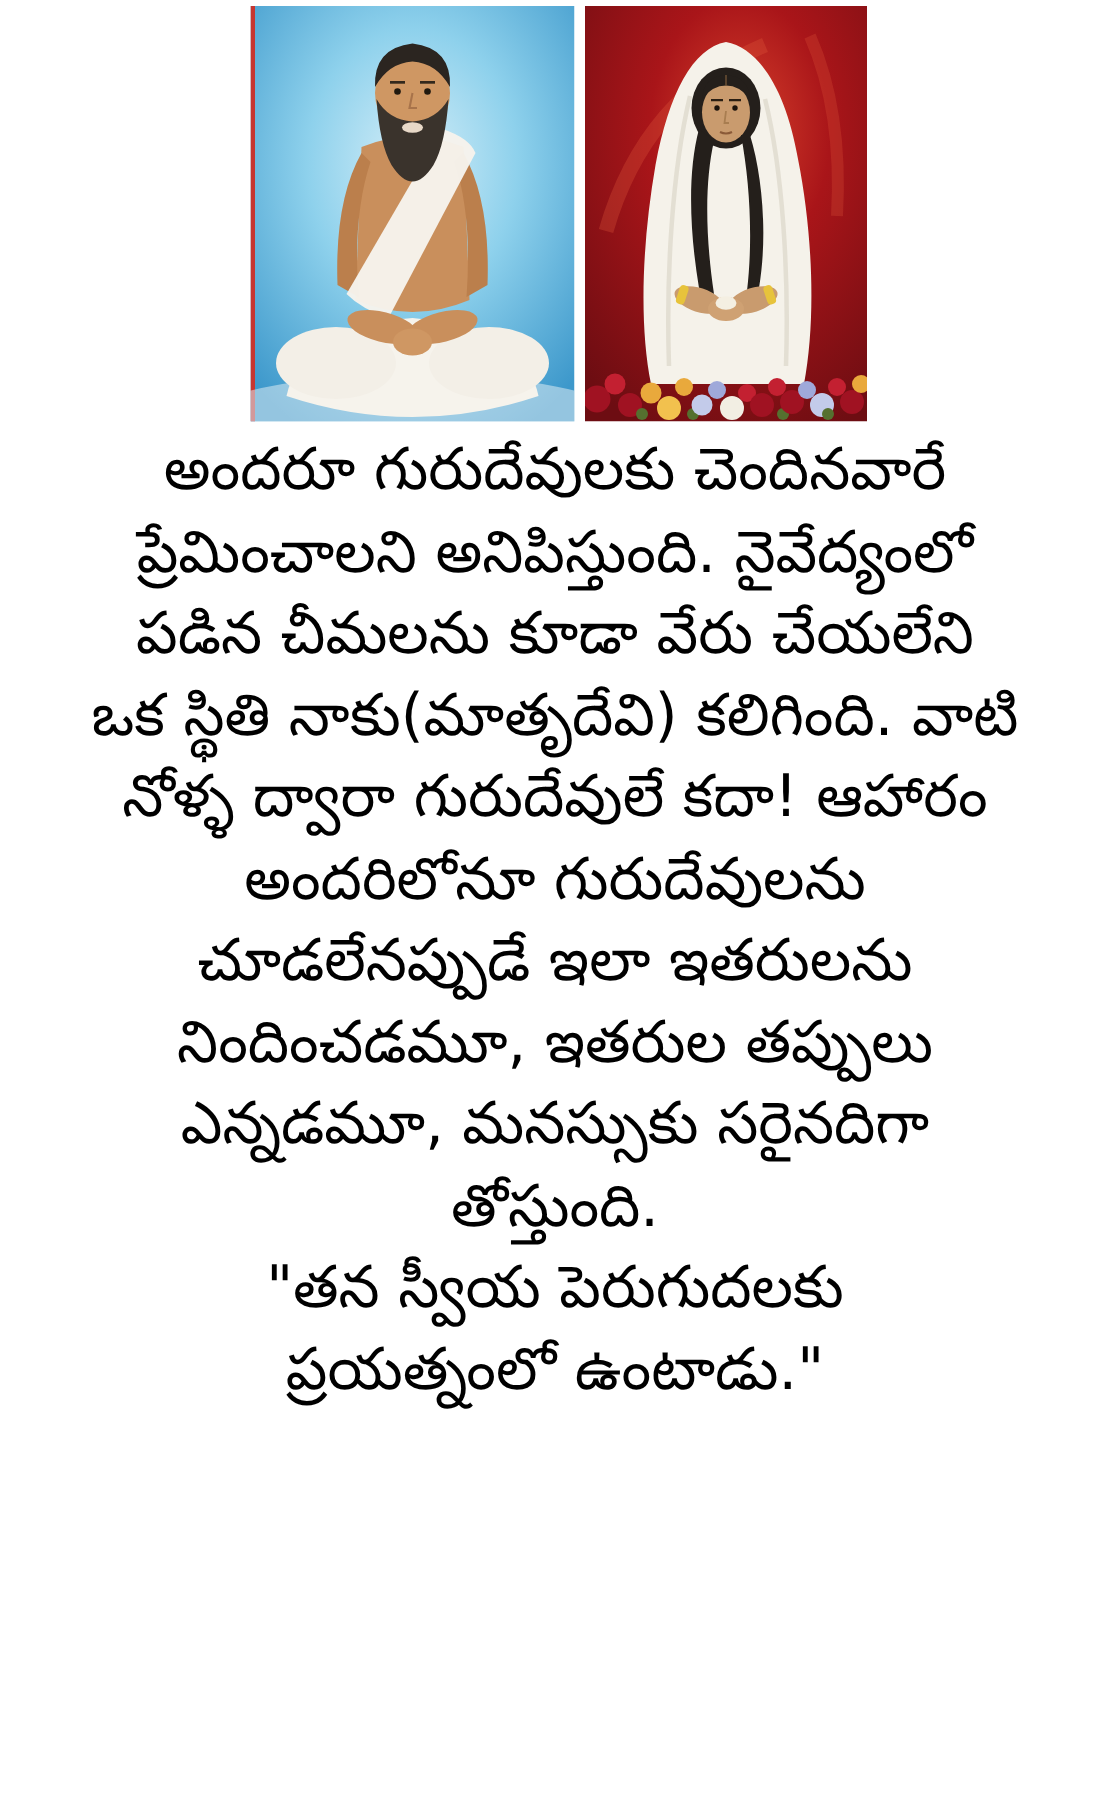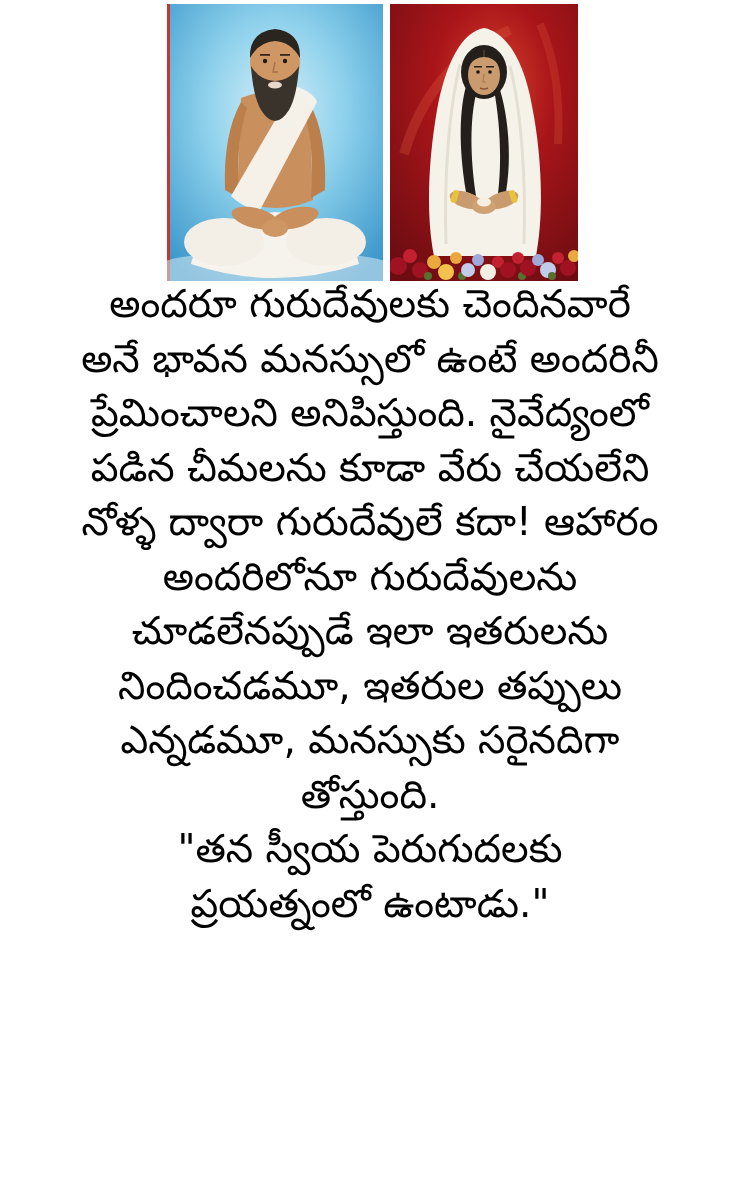--- a/index.html
+++ b/index.html
@@ -10,21 +10,21 @@
     background:#ffffff;
     overflow:hidden;
     font-family:"DejaVu Sans", sans-serif;
   }
   .photo{position:absolute;top:4px;}
   .photo svg{display:block;width:100%;height:100%;}
   .photo-left{left:167px;width:216px;height:277px;}
   .photo-right{left:390px;width:188px;height:277px;}
   .body-text{
     position:absolute;
-    top:277px;
+    top:287px;
     left:0;
     width:740px;
     text-align:center;
     color:#000000;
     font-size:39px;
     line-height:54.5px;
     font-weight:400;
     white-space:nowrap;
   }
   .body-text .line{width:100%;}
@@ -137,23 +137,23 @@
         <circle cx="168" cy="254" r="6" fill="#c32031"></circle>
         <circle cx="178" cy="264" r="8" fill="#a01222"></circle>
         <circle cx="184" cy="252" r="6" fill="#e9a93c"></circle>
       </svg>
     </div>
 
   </div>
 
   <div class="body-text">
     <div class="line">అందరూ గురుదేవులకు చెందినవారే</div>
-    <div class="line">అనే భావన మనస్సులో ఉంటే అందరినీ</div>
     <div class="line">ప్రేమించాలని అనిపిస్తుంది. నైవేద్యంలో</div>
     <div class="line">పడిన చీమలను కూడా వేరు చేయలేని</div>
+    <div class="line">ఒక స్థితి నాకు(మాతృదేవి) కలిగింది. వాటి</div>
     <div class="line">నోళ్ళ ద్వారా గురుదేవులే కదా! ఆహారం</div>
     <div class="line">అందరిలోనూ గురుదేవులను</div>
     <div class="line">చూడలేనప్పుడే ఇలా ఇతరులను</div>
     <div class="line">నిందించడమూ, ఇతరుల తప్పులు</div>
     <div class="line">ఎన్నడమూ, మనస్సుకు సరైనదిగా</div>
     <div class="line">తోస్తుంది.</div>
     <div class="line">"తన స్వీయ పెరుగుదలకు</div>
     <div class="line">ప్రయత్నంలో ఉంటాడు."</div>
   </div>
 

